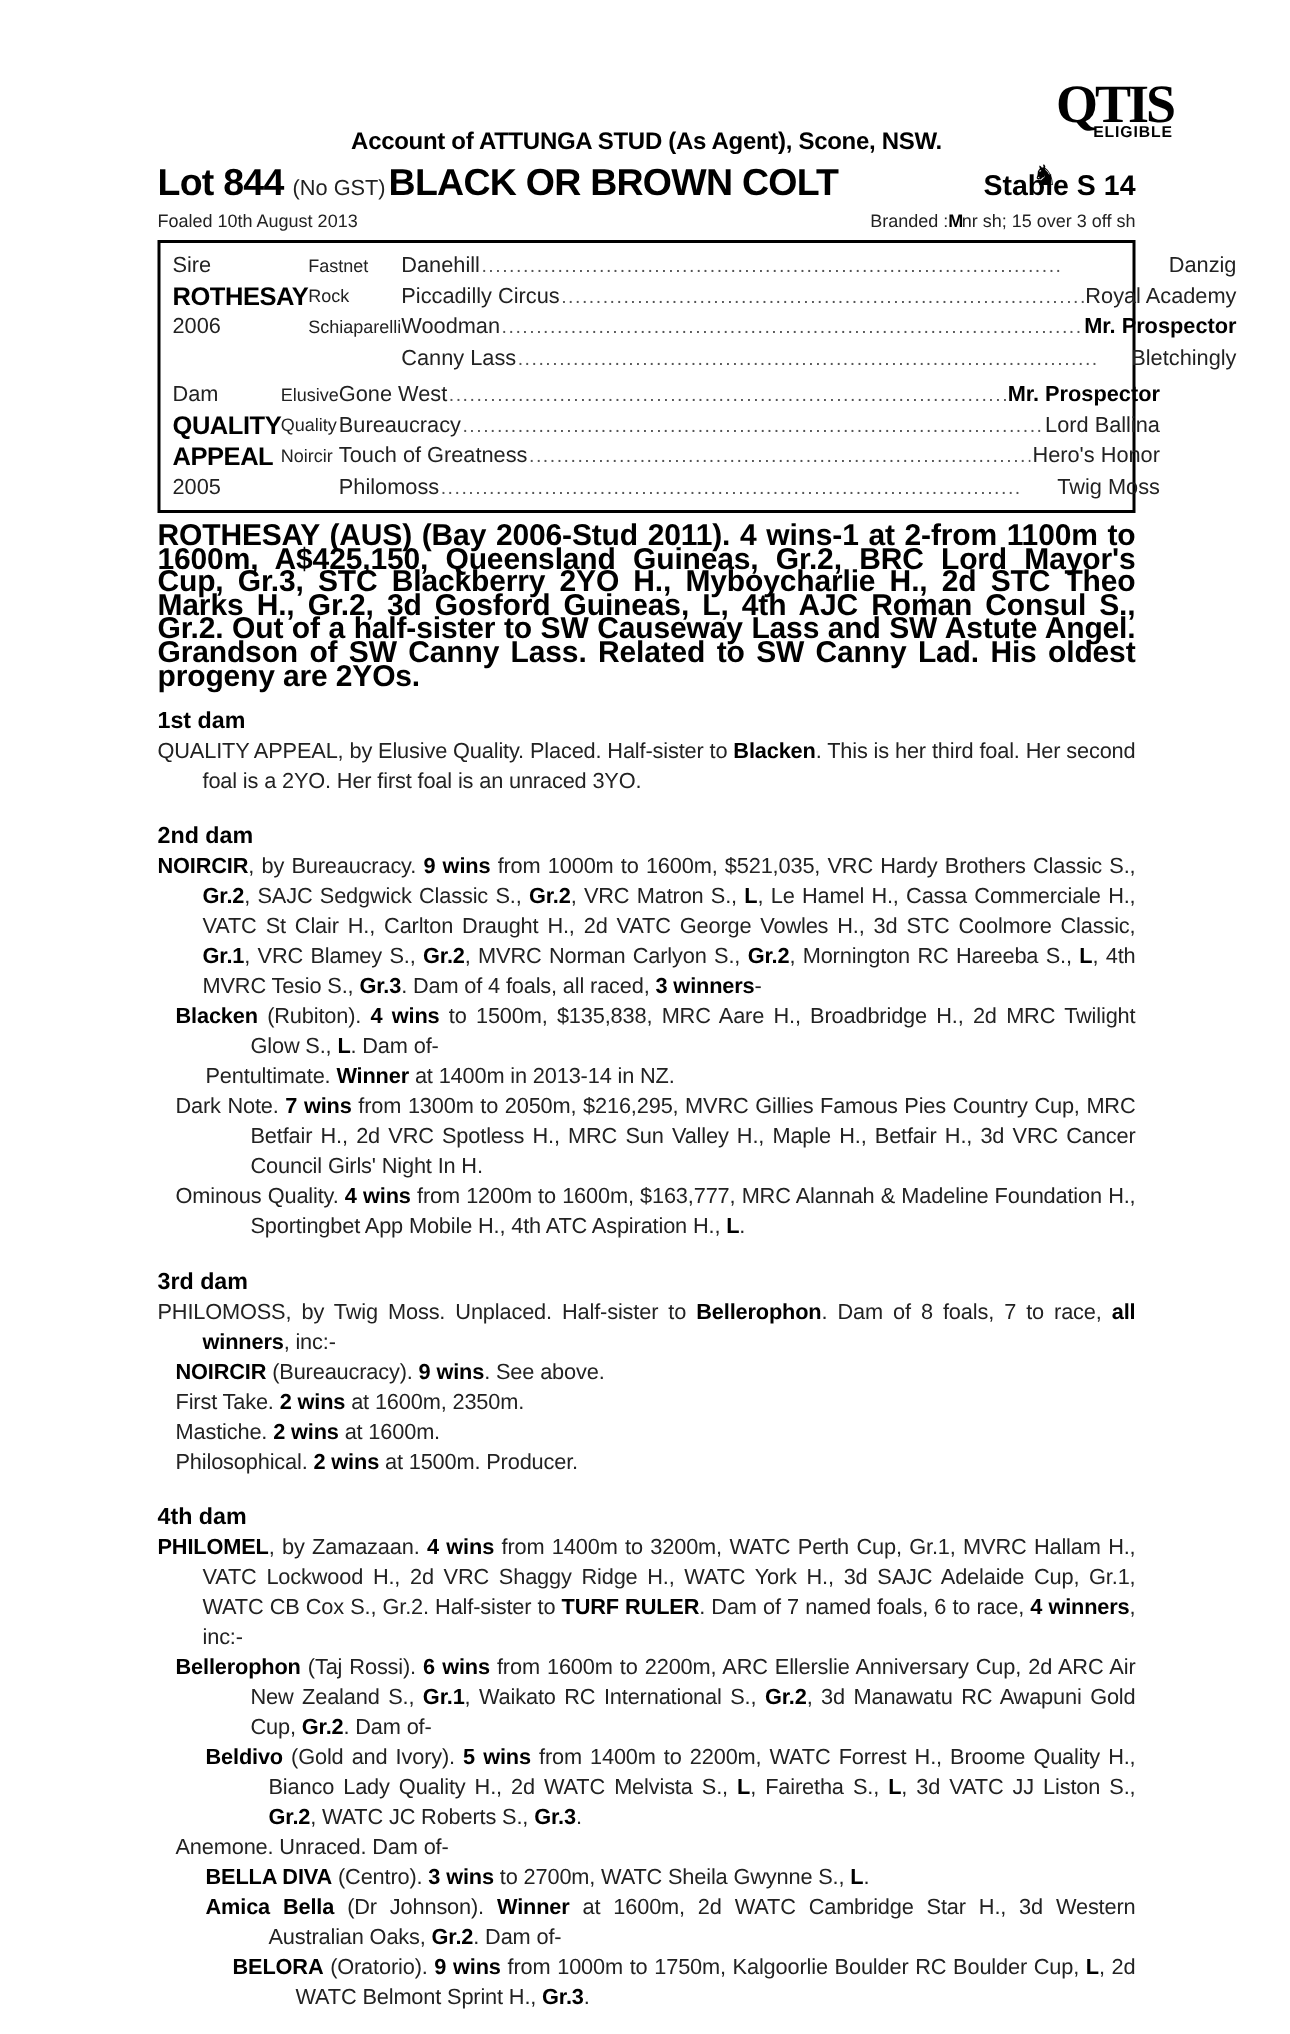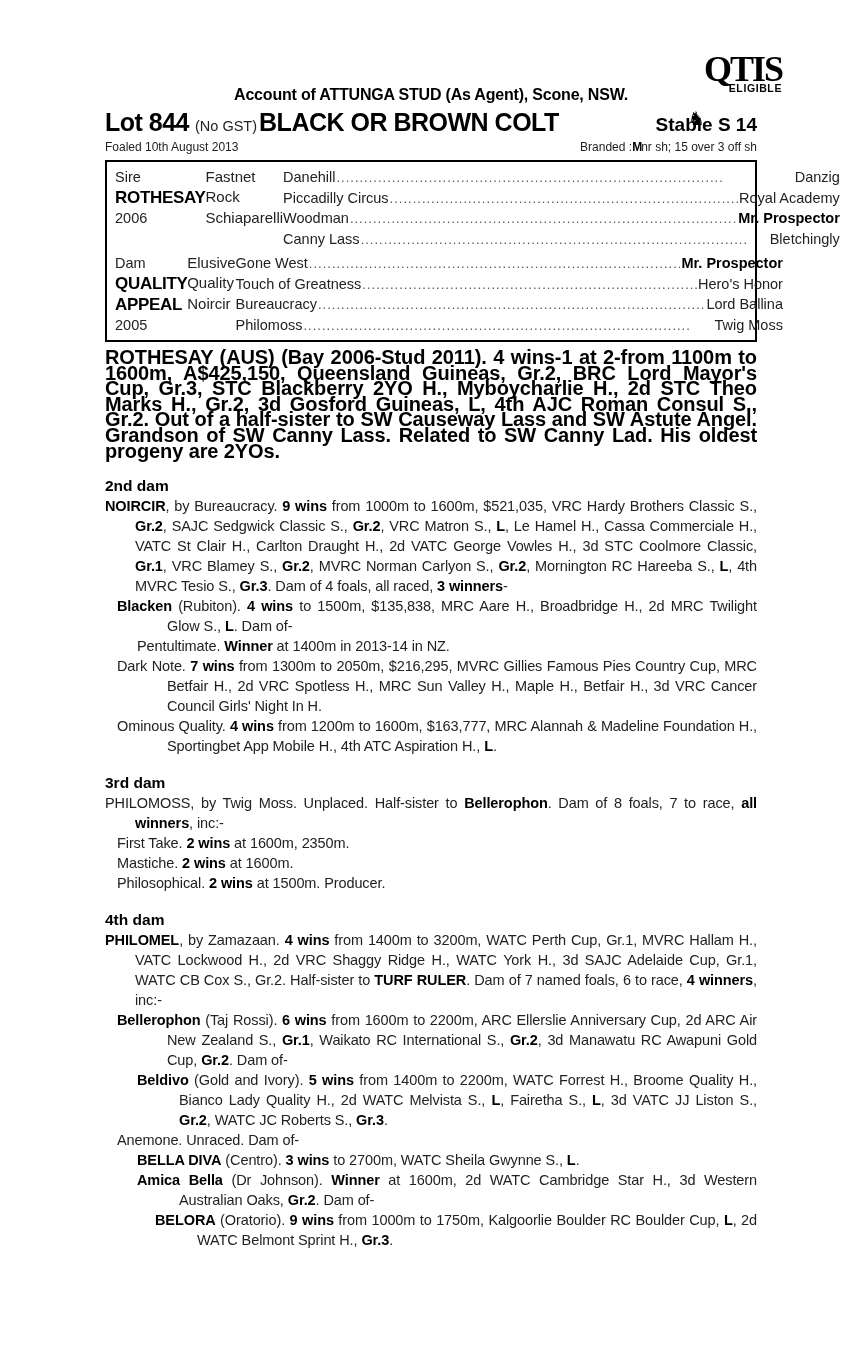--- a/index.html
+++ b/index.html
@@ -42,21 +42,21 @@
 
   
   .ped-table { border:2px solid #000; margin-top:6px; padding:5px 8px 5px 8px; }
   .ped-half { display:flex; height:82px; }
   .ped-half + .ped-half { margin-top:4px; }
   .c1 { width:178px; }
   .c1 .rel  { font-size:14.5px; line-height:20px; color:#222; }
   .c1 .pbig { font-size:17px; font-weight:700; line-height:21px; color:#000; letter-spacing:-0.3px; }
   .c1 .year { font-size:14.5px; line-height:20px; color:#222; }
   .c2 { width:160px; }
-  .c2 div { height:41px; line-height:20px; font-size:15px; color:#222; }
+  .c2 div { height:41px; line-height:20px; font-size:12px; color:#222; }
   .c3 { flex:1; }
   .ped-line { display:flex; align-items:baseline; height:20.5px; line-height:20.5px; font-size:14.5px; color:#222; }
   .ped-line .dots { flex:1; overflow:hidden; white-space:nowrap; color:#555; margin:0 1px; }
   .ped-line .dots::after {
     content:"....................................................................................";
     letter-spacing:1px; font-size:13px;
   }
   .ped-line .pby { white-space:nowrap; }
 
   
@@ -147,56 +147,63 @@
         <div>Elusive Quality</div>
         <div>Noircir</div>
       </div>
       <div class="c3">
           <div class="ped-line">
             <span class="pname">Gone West</span>
             <span class="dots"></span>
             <span class="pby b">Mr. Prospector</span>
           </div>
           <div class="ped-line">
+            <span class="pname">Bureaucracy</span>
+            <span class="dots"></span>
+            <span class="pby">Lord Ballina</span>
+          </div>
+          <div class="ped-line">
             <span class="pname">Touch of Greatness</span>
             <span class="dots"></span>
             <span class="pby">Hero's Honor</span>
-          </div>
-          <div class="ped-line">
-            <span class="pname">Bureaucracy</span>
-            <span class="dots"></span>
-            <span class="pby">Lord Ballina</span>
           </div>
           <div class="ped-line">
             <span class="pname">Philomoss</span>
             <span class="dots"></span>
             <span class="pby">Twig Moss</span>
           </div>
         </div>
     </div>
   </div>
 
   <div class="rothesay"><span class="b">ROTHESAY (AUS) (Bay 2006-Stud 2011). 4 wins-1 at 2-from 1100m to 1600m, A$425,150, Queensland Guineas, Gr.2, BRC Lord Mayor's Cup, Gr.3, STC Blackberry 2YO H., Myboycharlie H., 2d STC Theo Marks H., Gr.2, 3d Gosford Guineas, L, 4th AJC Roman Consul S., Gr.2. Out of a half-sister to SW Causeway Lass and SW Astute Angel. Grandson of SW Canny Lass. Related to SW Canny Lad. His oldest progeny are 2YOs.</span></div>
 
+  <section>
+    <div class="dam-heading first">1st dam</div>
+    <div>
+        <p class="para lvl0"><span>QUALITY APPEAL, by Elusive Quality. Placed. Half-sister to </span><span class="b">Blacken</span><span>. This is her third foal. Her second foal is a 2YO. Her first foal is an unraced 3YO.</span></p>
+      </div>
+  </section>
 
   <section>
     <div class="dam-heading">2nd dam</div>
     <div>
         <p class="para lvl0"><span class="b">NOIRCIR</span><span>, by Bureaucracy. </span><span class="b">9 wins</span><span> from 1000m to 1600m, $521,035, VRC Hardy Brothers Classic S., </span><span class="b">Gr.2</span><span>, SAJC Sedgwick Classic S., </span><span class="b">Gr.2</span><span>, VRC Matron S., </span><span class="b">L</span><span>, Le Hamel H., Cassa Commerciale H., VATC St Clair H., Carlton Draught H., 2d VATC George Vowles H., 3d STC Coolmore Classic, </span><span class="b">Gr.1</span><span>, VRC Blamey S., </span><span class="b">Gr.2</span><span>, MVRC Norman Carlyon S., </span><span class="b">Gr.2</span><span>, Mornington RC Hareeba S., </span><span class="b">L</span><span>, 4th MVRC Tesio S., </span><span class="b">Gr.3</span><span>. Dam of 4 foals, all raced, </span><span class="b">3 winners</span><span>-</span></p>
         <p class="para lvl1"><span class="b">Blacken</span><span> (Rubiton). </span><span class="b">4 wins</span><span> to 1500m, $135,838, MRC Aare H., Broadbridge H., 2d MRC Twilight Glow S., </span><span class="b">L</span><span>. Dam of-</span></p>
         <p class="para lvl2"><span>Pentultimate. </span><span class="b">Winner</span><span> at 1400m in 2013-14 in NZ.</span></p>
         <p class="para lvl1"><span>Dark Note. </span><span class="b">7 wins</span><span> from 1300m to 2050m, $216,295, MVRC Gillies Famous Pies Country Cup, MRC Betfair H., 2d VRC Spotless H., MRC Sun Valley H., Maple H., Betfair H., 3d VRC Cancer Council Girls' Night In H.</span></p>
         <p class="para lvl1"><span>Ominous Quality. </span><span class="b">4 wins</span><span> from 1200m to 1600m, $163,777, MRC Alannah &amp; Madeline Foundation H., Sportingbet App Mobile H., 4th ATC Aspiration H., </span><span class="b">L</span><span>.</span></p>
       </div>
   </section>
 
   <section>
     <div class="dam-heading">3rd dam</div>
     <div>
         <p class="para lvl0"><span>PHILOMOSS, by Twig Moss. Unplaced. Half-sister to </span><span class="b">Bellerophon</span><span>. Dam of 8 foals, 7 to race, </span><span class="b">all winners</span><span>, inc:-</span></p>
+        <p class="para lvl1"><span class="b">NOIRCIR</span><span> (Bureaucracy). </span><span class="b">9 wins</span><span>. See above.</span></p>
         <p class="para lvl1"><span>First Take. </span><span class="b">2 wins</span><span> at 1600m, 2350m.</span></p>
         <p class="para lvl1"><span>Mastiche. </span><span class="b">2 wins</span><span> at 1600m.</span></p>
         <p class="para lvl1"><span>Philosophical. </span><span class="b">2 wins</span><span> at 1500m. Producer.</span></p>
       </div>
   </section>
 
   <section>
     <div class="dam-heading">4th dam</div>
     <div>
         <p class="para lvl0"><span class="b">PHILOMEL</span><span>, by Zamazaan. </span><span class="b">4 wins</span><span> from 1400m to 3200m, WATC Perth Cup, Gr.1, MVRC Hallam H., VATC Lockwood H., 2d VRC Shaggy Ridge H., WATC York H., 3d SAJC Adelaide Cup, Gr.1, WATC CB Cox S., Gr.2. Half-sister to </span><span class="b">TURF RULER</span><span>. Dam of 7 named foals, 6 to race, </span><span class="b">4 winners</span><span>, inc:-</span></p>

